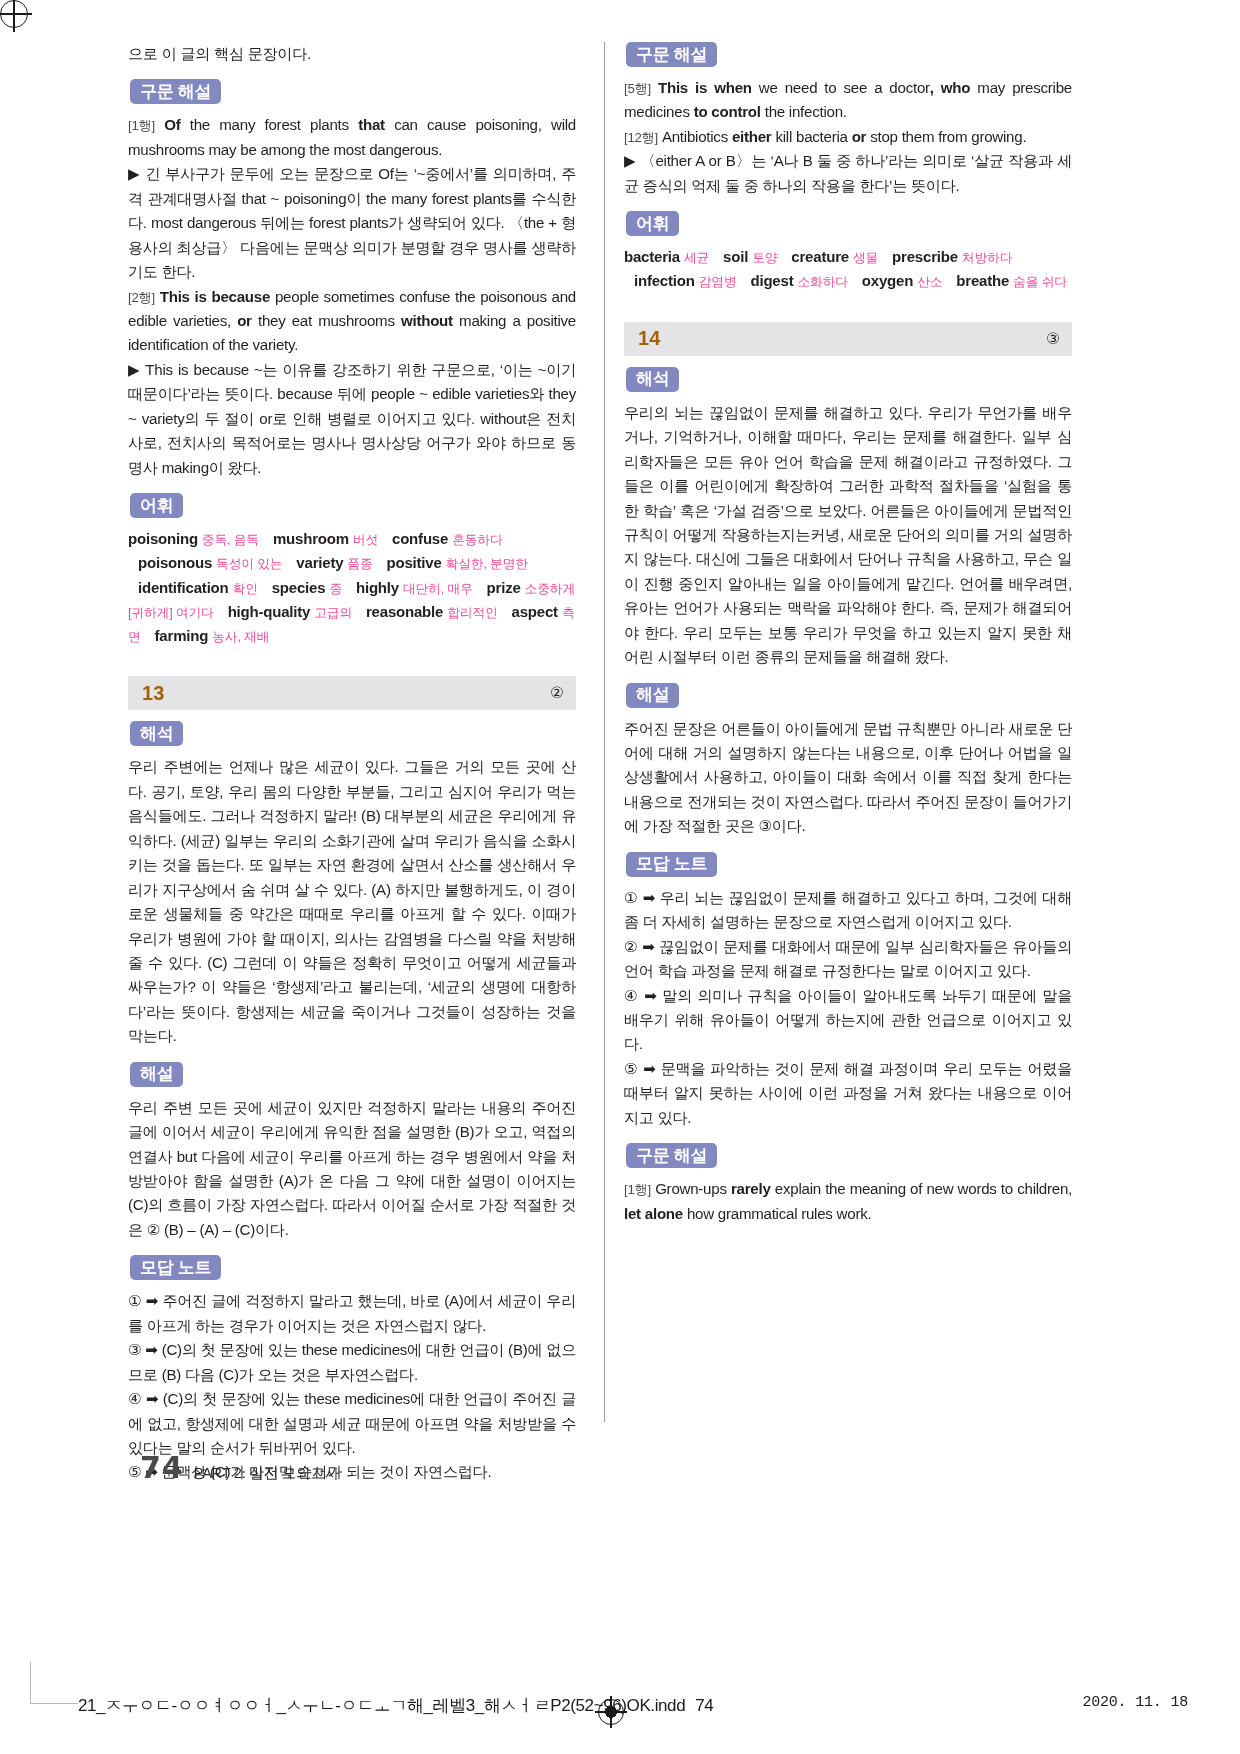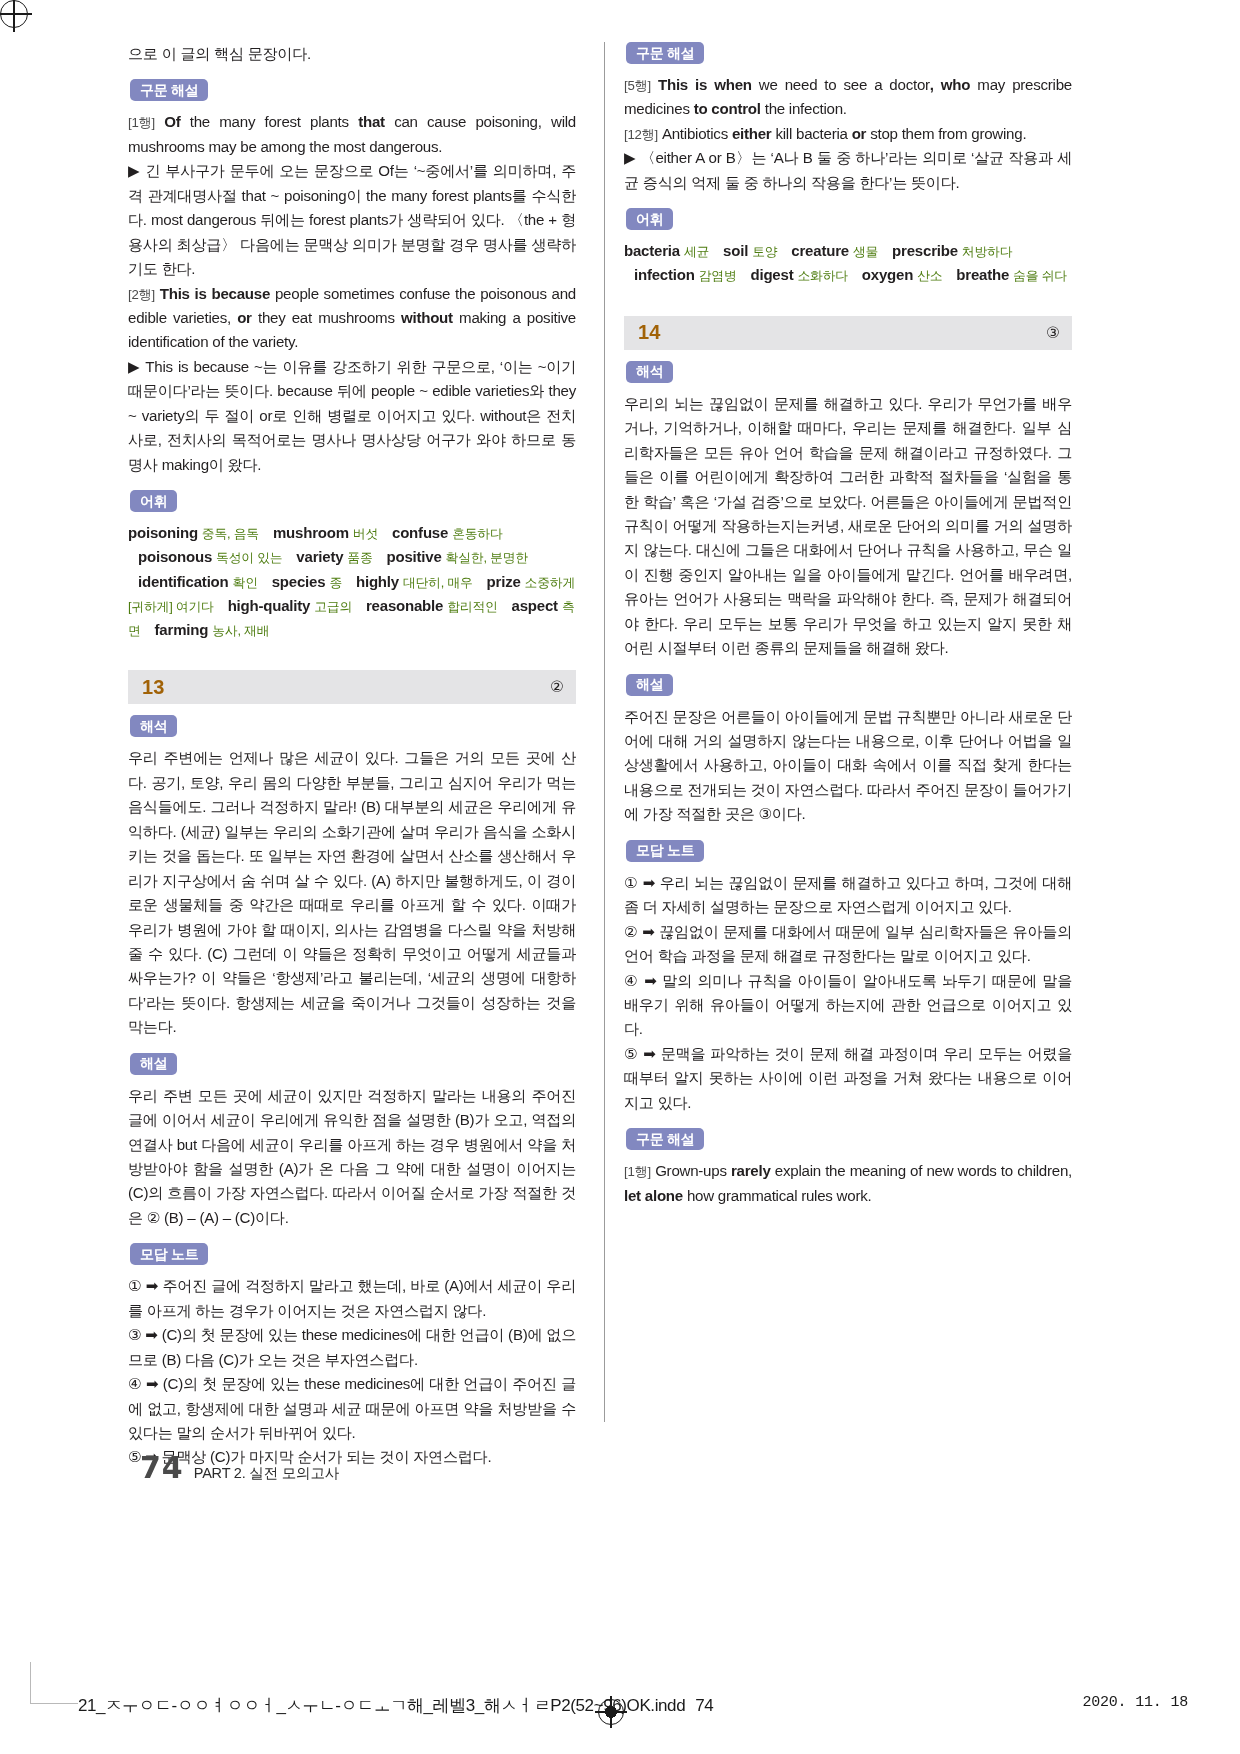--- a/index.html
+++ b/index.html
@@ -114,21 +114,21 @@
   .lineno {
     font-size: 13.2px;
     color: #4b4b4b;
   }
 
   
   .badge {
     display: inline-block;
     background: #8288c0;
     color: #ffffff;
-    font-size: 14px;
+    font-size: 17px;
     font-weight: bold;
     letter-spacing: -0.3px;
     padding: 3.5px 10px 4.5px 10px;
     border-radius: 5px;
     line-height: 1;
     vertical-align: middle;
   }
   .badge-row { margin: 13px 0 9px 2px; }
   .badge-row.tight { margin-top: 11px; }
 
@@ -162,21 +162,21 @@
     letter-spacing: -0.2px;
     text-align: left;
   }
   .vocab .w {
     font-weight: bold;
     margin-left: 10px;
   }
   .vocab .w:first-child { margin-left: 0; }
   .vocab .m {
     font-size: 12.8px;
-    color: #4d7c0f;
+    color: #ec4899;
     margin-left: 4px;
   }
 
   
   .page-footer {
     position: absolute;
     left: 140px;
     top: 1450px;
     display: flex;
     align-items: baseline;

